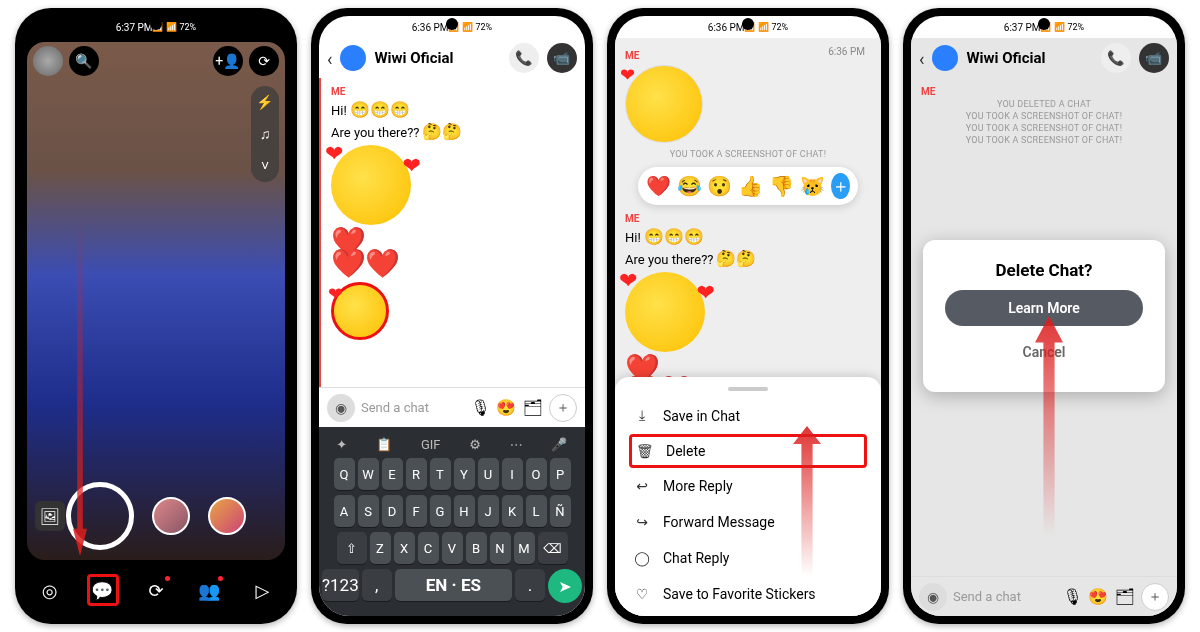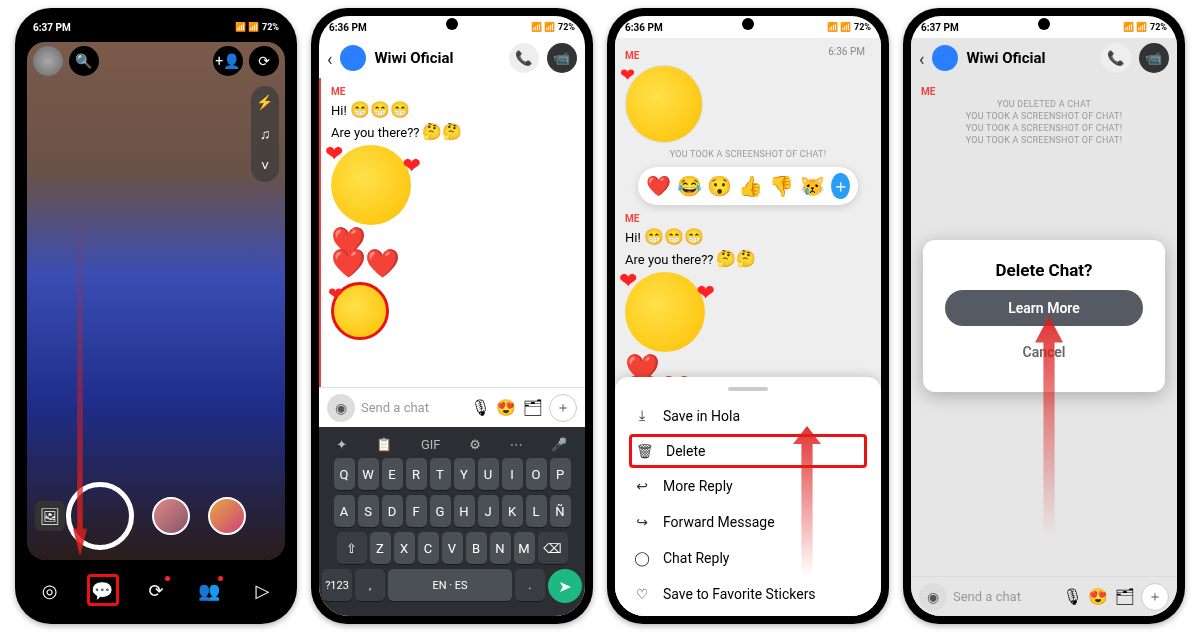--- a/index.html
+++ b/index.html
@@ -37,25 +37,25 @@
     transform: translateX(-50%);
     width: 12px; height: 12px;
     background: #000;
     border-radius: 50%;
     z-index: 100;
   }
   
   .status {
     height: 22px;
     display: flex;
-    justify-content: space-between;
+    justify-content: center;
     align-items: center;
     padding: 0 10px;
     font-size: 10px;
-    font-weight: 700;
+    font-weight: 400;
     color: #000;
     z-index: 50;
   }
   .status.light { color: #fff; }
   .status .sicons { display:flex; gap:3px; align-items:center; }
   .status .sicons span { font-size: 9px; }
   
   .s1 .screen { background:#000; }
   .s1 .camera-view {
     position:absolute; inset:26px 4px 56px 4px;
@@ -97,22 +97,22 @@
   .heartscluster{font-size:28px;color:#f22;line-height:.8;margin:6px 0;}
   .sticker-sm{width:58px;height:58px;}
   .input-bar{height:40px;display:flex;align-items:center;gap:6px;padding:0 8px;border-top:1px solid #ddd;}
   .input-bar .circ{width:28px;height:28px;border-radius:50%;background:#ddd;display:flex;align-items:center;justify-content:center;font-size:14px;color:#555;}
   .input-bar .field{flex:1;color:#999;font-size:13px;}
   .keyboard{background:#2b2f33;padding:6px 3px 8px;color:#fff;}
   .kb-toolbar{display:flex;justify-content:space-around;font-size:13px;color:#bbb;padding:4px 0 6px;}
   .kb-row{display:flex;justify-content:center;gap:3px;margin-bottom:5px;}
   .key{background:#4b5055;border-radius:5px;min-width:21px;height:32px;display:flex;align-items:center;justify-content:center;font-size:13px;box-shadow:0 1px 0 rgba(0,0,0,.4);}
   .key.wide{min-width:30px;background:#3a3e42;}
-  .key.space{flex:1;}
-  .kb-bottom .key{font-size:11px;}
+  .key.space{flex:1;font-weight:bold;}
+  .kb-bottom .key{font-size:17px;}
   .sendbtn{width:34px;height:34px;border-radius:50%;background:#1db980;display:flex;align-items:center;justify-content:center;font-size:16px;}
   
   .s3 .chat-body{background:#eee;}
   .timestamp{font-size:10px;color:#888;text-align:right;padding-right:6px;}
   .sysmsg{text-align:center;color:#999;font-size:9px;margin:2px 0;letter-spacing:.2px;}
   .react-bar{background:#fff;border-radius:22px;padding:6px 8px;display:flex;gap:6px;align-items:center;margin:8px auto;width:220px;box-shadow:0 2px 8px rgba(0,0,0,.15);}
   .react-bar span{font-size:20px;}
   .react-bar .plus{width:26px;height:26px;border-radius:50%;background:#2a9df4;color:#fff;display:flex;align-items:center;justify-content:center;font-size:18px;}
   .ctx-menu{position:absolute;bottom:0;left:0;right:0;background:#fff;border-top-left-radius:14px;border-top-right-radius:14px;padding:10px 14px 4px;box-shadow:0 -2px 10px rgba(0,0,0,.15);}
   .ctx-item{display:flex;align-items:center;gap:12px;padding:10px 4px;font-size:14px;}
@@ -294,21 +294,21 @@
       <div class="me-label">ME</div>
       <div class="msg"><span>Hi!</span> <span class="emojirow">😁😁😁</span></div>
       <div class="msg"><span>Are you there??</span> <span class="emojirow">🤔🤔</span></div>
       <div class="sticker hearts"></div>
       <div class="heartscluster">❤️<br>❤️❤️</div>
     </div>
     <div class="ctx-menu">
       <div class="grab"></div>
       <div class="ctx-item">
           <span class="ico">⤓</span>
-          <span>Save in Hola</span>
+          <span>Save in Chat</span>
         </div>
       <div class="ctx-item highlight-red" style="padding:6px 4px;">
           <span class="ico">🗑</span>
           <span>Delete</span>
         </div>
       <div class="ctx-item">
           <span class="ico">↩</span>
           <span>More Reply</span>
         </div>
       <div class="ctx-item">

